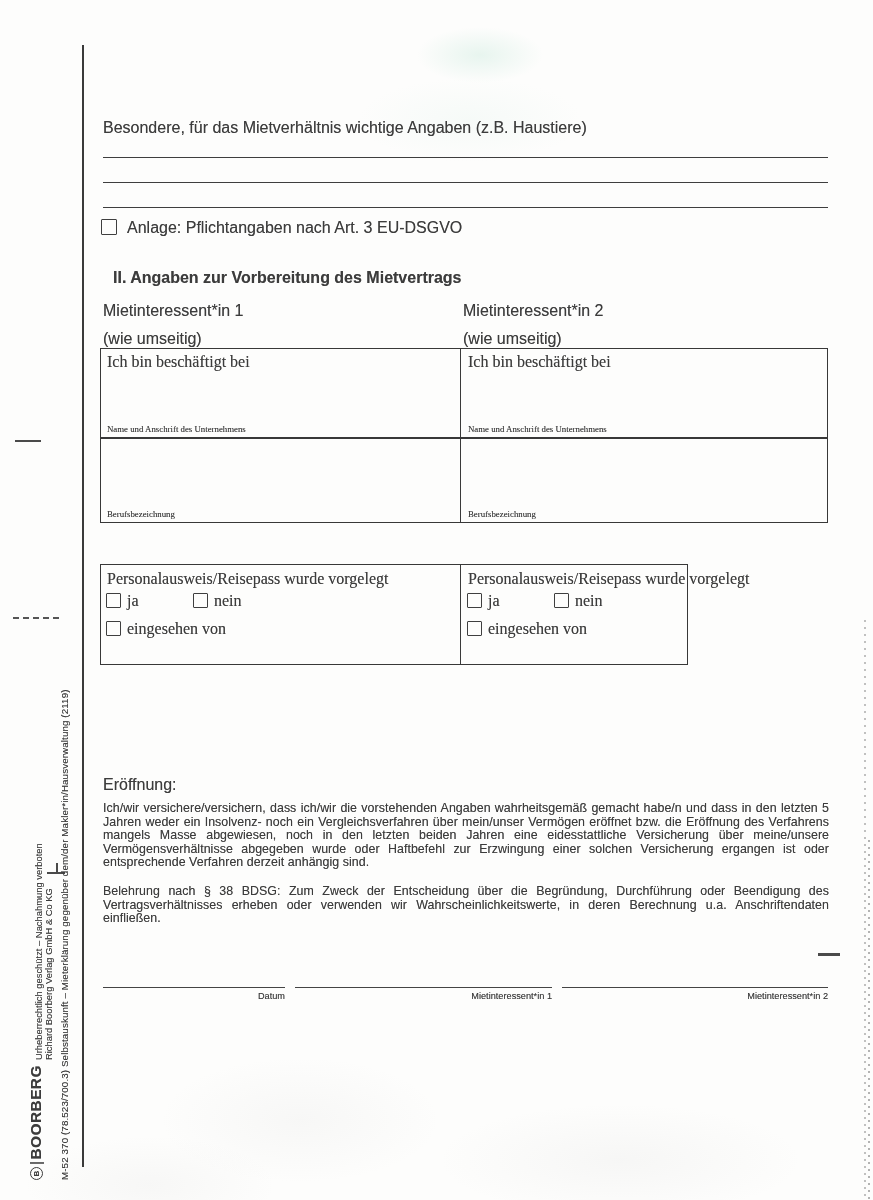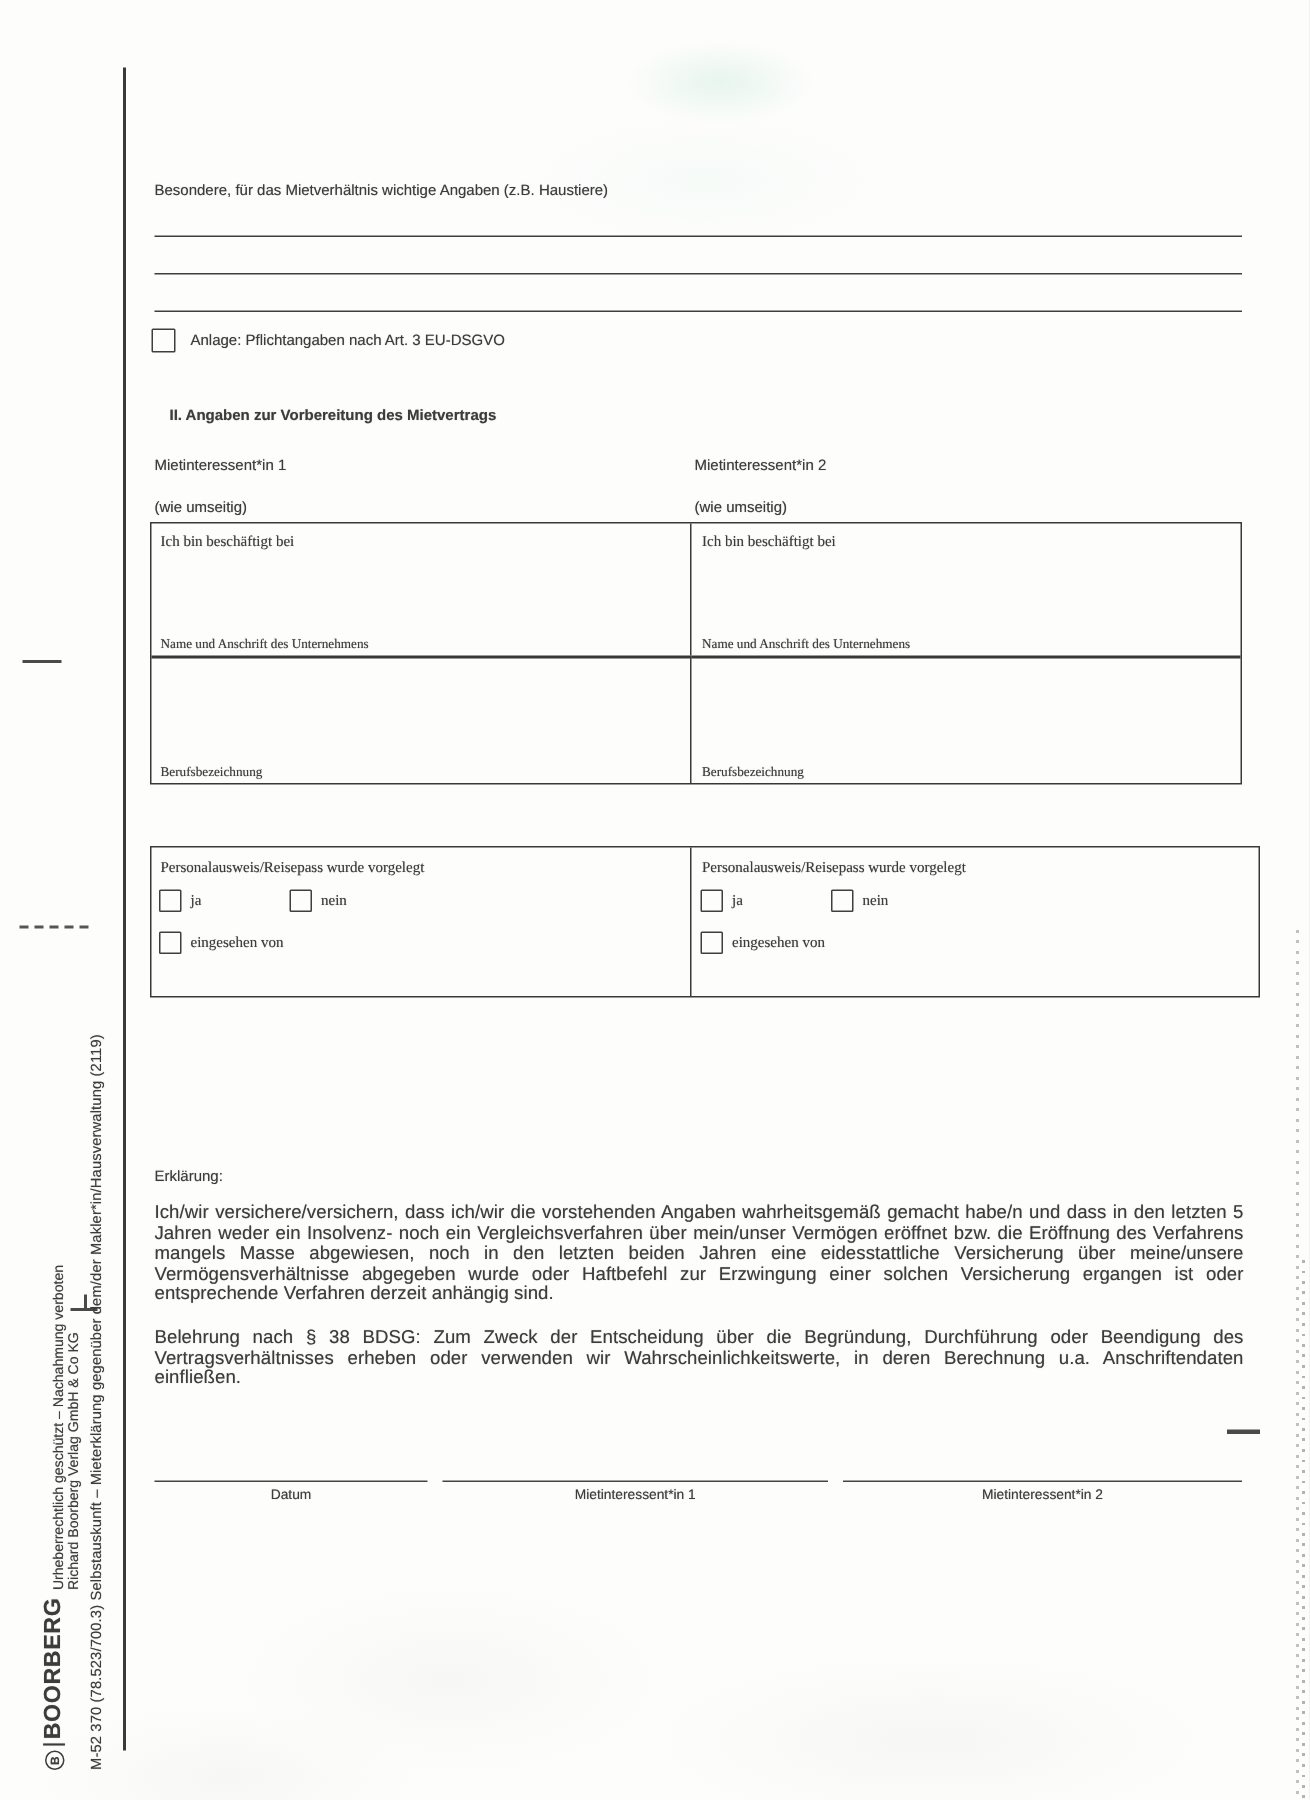--- a/index.html
+++ b/index.html
@@ -10,31 +10,31 @@
       radial-gradient(ellipse 160px 60px at 470px 120px, rgba(235,246,241,0.4), rgba(235,246,241,0) 70%),
       radial-gradient(ellipse 200px 90px at 300px 1120px, rgba(170,170,170,0.07), rgba(170,170,170,0) 70%),
       radial-gradient(ellipse 260px 80px at 620px 1160px, rgba(170,170,170,0.08), rgba(170,170,170,0) 70%),
       radial-gradient(ellipse 180px 70px at 150px 1185px, rgba(170,170,170,0.07), rgba(170,170,170,0) 70%),
       #fdfdfc;
     font-family:"Liberation Sans", sans-serif;
     color:#3c3c3c;
   }
   .scan{ text-shadow:0 0 0.6px rgba(60,60,60,0.55); }
   .abs{ position:absolute; }
-  .label{ font-size:10px; line-height:14px; white-space:nowrap; }
+  .label{ font-size:16px; line-height:14px; white-space:nowrap; }
   .hline{ height:0; border-top:1.7px solid #3e3e3e; }
   .vline{ width:2px; background:#3a3a3a; }
   .cbx{
     width:15px;height:15px;border:1.8px solid #3f3f3f;background:transparent;
     border-radius:1px;display:inline-block;box-sizing:border-box;
   }
   .smallcap{ font-size:8.8px; line-height:10px; white-space:nowrap; }
   .para{ font-size:12.4px; line-height:13.6px; text-align:justify; letter-spacing:0.05px; }
   .tbl{ border:1.9px solid #383838; box-sizing:border-box; }
-  .siglabel{ font-size:9.2px; text-align:center; margin-top:3px; }
+  .siglabel{ font-size:9.2px; text-align:right; margin-top:3px; }
   .sigline{ border-bottom:1.9px solid #444; }
   .foldmark{ background:#4a4a4a; }
   .dotband{ width:2px; background-image:repeating-linear-gradient(180deg, rgba(85,85,85,0.8) 0 1.8px, rgba(85,85,85,0) 1.8px 7px); }
   
   .sidebar-rot{
     left:27px; top:1180px; width:505px; height:54px;
     transform:rotate(-90deg); transform-origin:top left;
   }
   .logo-row{ display:flex; align-items:flex-start; }
   .logo{ font-size:15.5px; font-weight:700; letter-spacing:0.4px; display:inline-flex; align-items:center; white-space:nowrap; }
@@ -89,42 +89,42 @@
       <div class="smallcap" style="position:absolute;left:7px;bottom:3px;">Name und Anschrift des Unternehmens</div>
     </div>
     <div class="idcell" style="border-right:1.7px solid #3a3a3a;border-top:2.6px solid #383838;">
       <div class="smallcap" style="position:absolute;left:6px;bottom:3px;">Berufsbezeichnung</div>
     </div>
     <div class="idcell" style="border-top:2.6px solid #383838;">
       <div class="smallcap" style="position:absolute;left:7px;bottom:3px;">Berufsbezeichnung</div>
     </div>
   </div>
 
-  <div class="abs tbl" style="left:100px;top:564px;width:740px;height:101px;display:grid;grid-template-columns:360px 1fr;">
+  <div class="abs tbl" style="left:100px;top:564px;width:588px;height:101px;display:grid;grid-template-columns:360px 1fr;">
     <div class="idcell" style="border-right:1.7px solid #3a3a3a;">
       <div class="label" style="position:absolute;left:6px;top:7px;">Personalausweis/Reisepass wurde vorgelegt</div>
       <span class="cbx" style="position:absolute;left:5px;top:28px;"></span>
       <div class="label" style="position:absolute;left:26px;top:29px;">ja</div>
       <span class="cbx" style="position:absolute;left:92px;top:28px;"></span>
       <div class="label" style="position:absolute;left:113px;top:29px;">nein</div>
       <span class="cbx" style="position:absolute;left:5px;top:56px;"></span>
       <div class="label" style="position:absolute;left:26px;top:57px;">eingesehen von</div>
     </div>
     <div class="idcell">
       <div class="label" style="position:absolute;left:7px;top:7px;">Personalausweis/Reisepass wurde vorgelegt</div>
       <span class="cbx" style="position:absolute;left:6px;top:28px;"></span>
       <div class="label" style="position:absolute;left:27px;top:29px;">ja</div>
       <span class="cbx" style="position:absolute;left:93px;top:28px;"></span>
       <div class="label" style="position:absolute;left:114px;top:29px;">nein</div>
       <span class="cbx" style="position:absolute;left:6px;top:56px;"></span>
       <div class="label" style="position:absolute;left:27px;top:57px;">eingesehen von</div>
     </div>
   </div>
 
-  <div class="abs label" style="left:103px;top:778px;">Erklärung:</div>
+  <div class="abs label" style="left:103px;top:778px;">Eröffnung:</div>
   <div class="abs para" style="left:103px;top:802px;width:726px;">Ich/wir versichere/versichern, dass ich/wir die vorstehenden Angaben wahrheitsgemäß gemacht habe/n und dass in den letzten 5 Jahren weder ein Insolvenz- noch ein Vergleichsverfahren über mein/unser Vermögen eröffnet bzw. die Eröffnung des Verfahrens mangels Masse abgewiesen, noch in den letzten beiden Jahren eine eidesstattliche Versicherung über meine/unsere Vermögensverhältnisse abgegeben wurde oder Haftbefehl zur Erzwingung einer solchen Versicherung ergangen ist oder entsprechende Verfahren derzeit anhängig sind.</div>
   <div class="abs para" style="left:103px;top:885px;width:726px;">Belehrung nach § 38 BDSG: Zum Zweck der Entscheidung über die Begründung, Durchführung oder Beendigung des Vertragsverhältnisses erheben oder verwenden wir Wahrscheinlichkeitswerte, in deren Berechnung u.a. Anschriftendaten einfließen.</div>
 
   <div class="abs" style="left:103px;top:968px;width:182px;">
     <div class="sigline" style="height:19px;"></div>
     <div class="siglabel">Datum</div>
   </div>
   <div class="abs" style="left:295px;top:968px;width:257px;">
     <div class="sigline" style="height:19px;"></div>
     <div class="siglabel">Mietinteressent*in 1</div>

